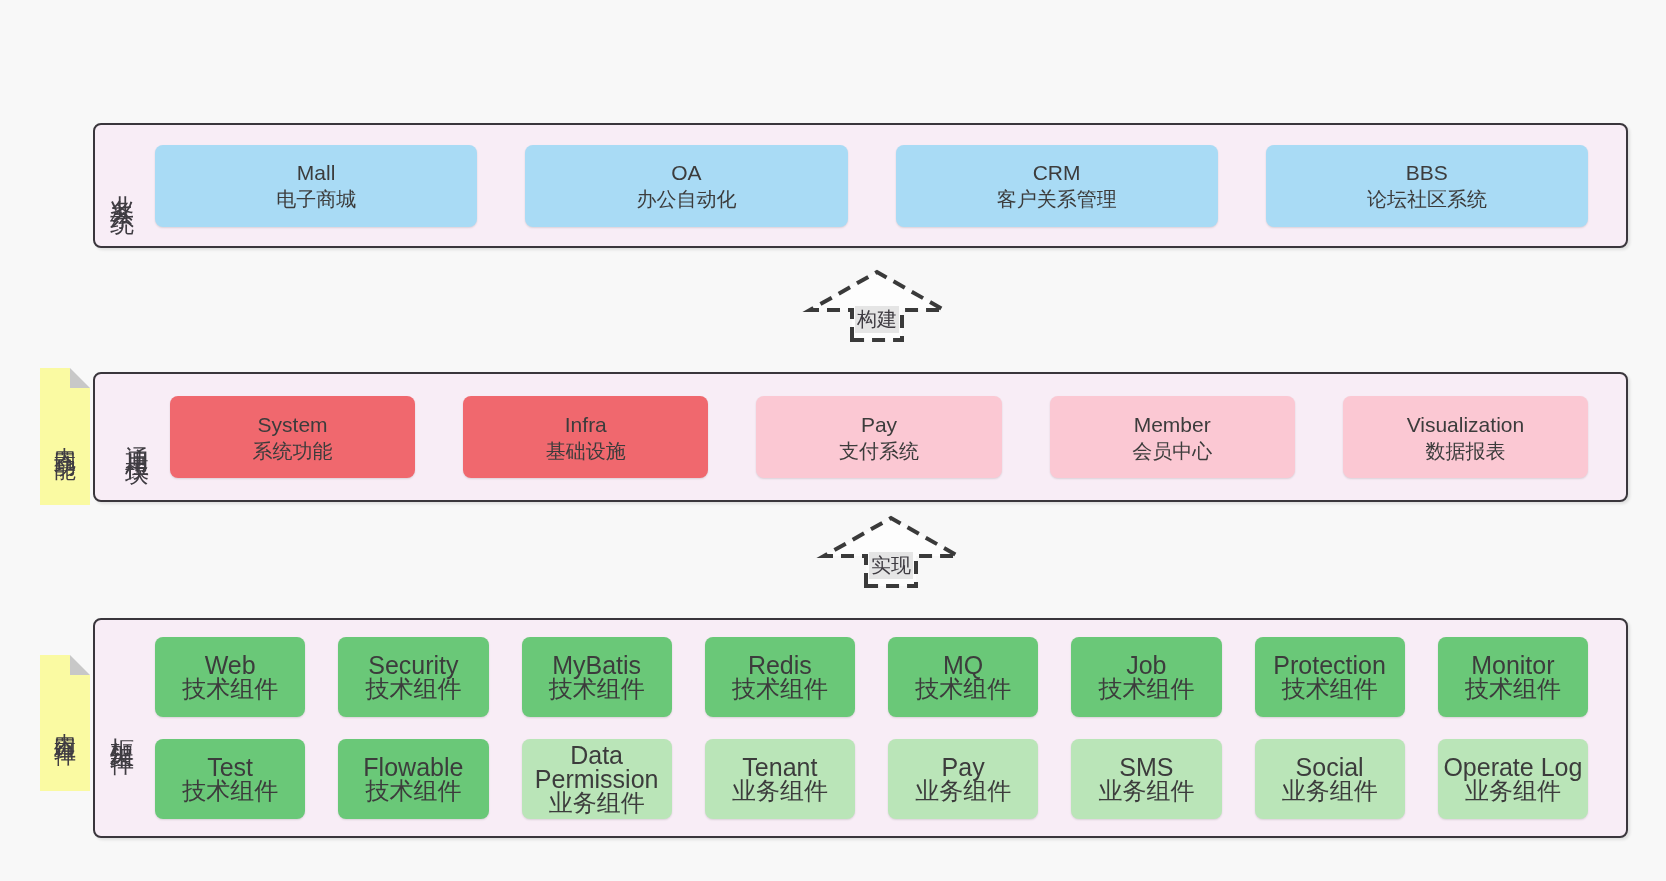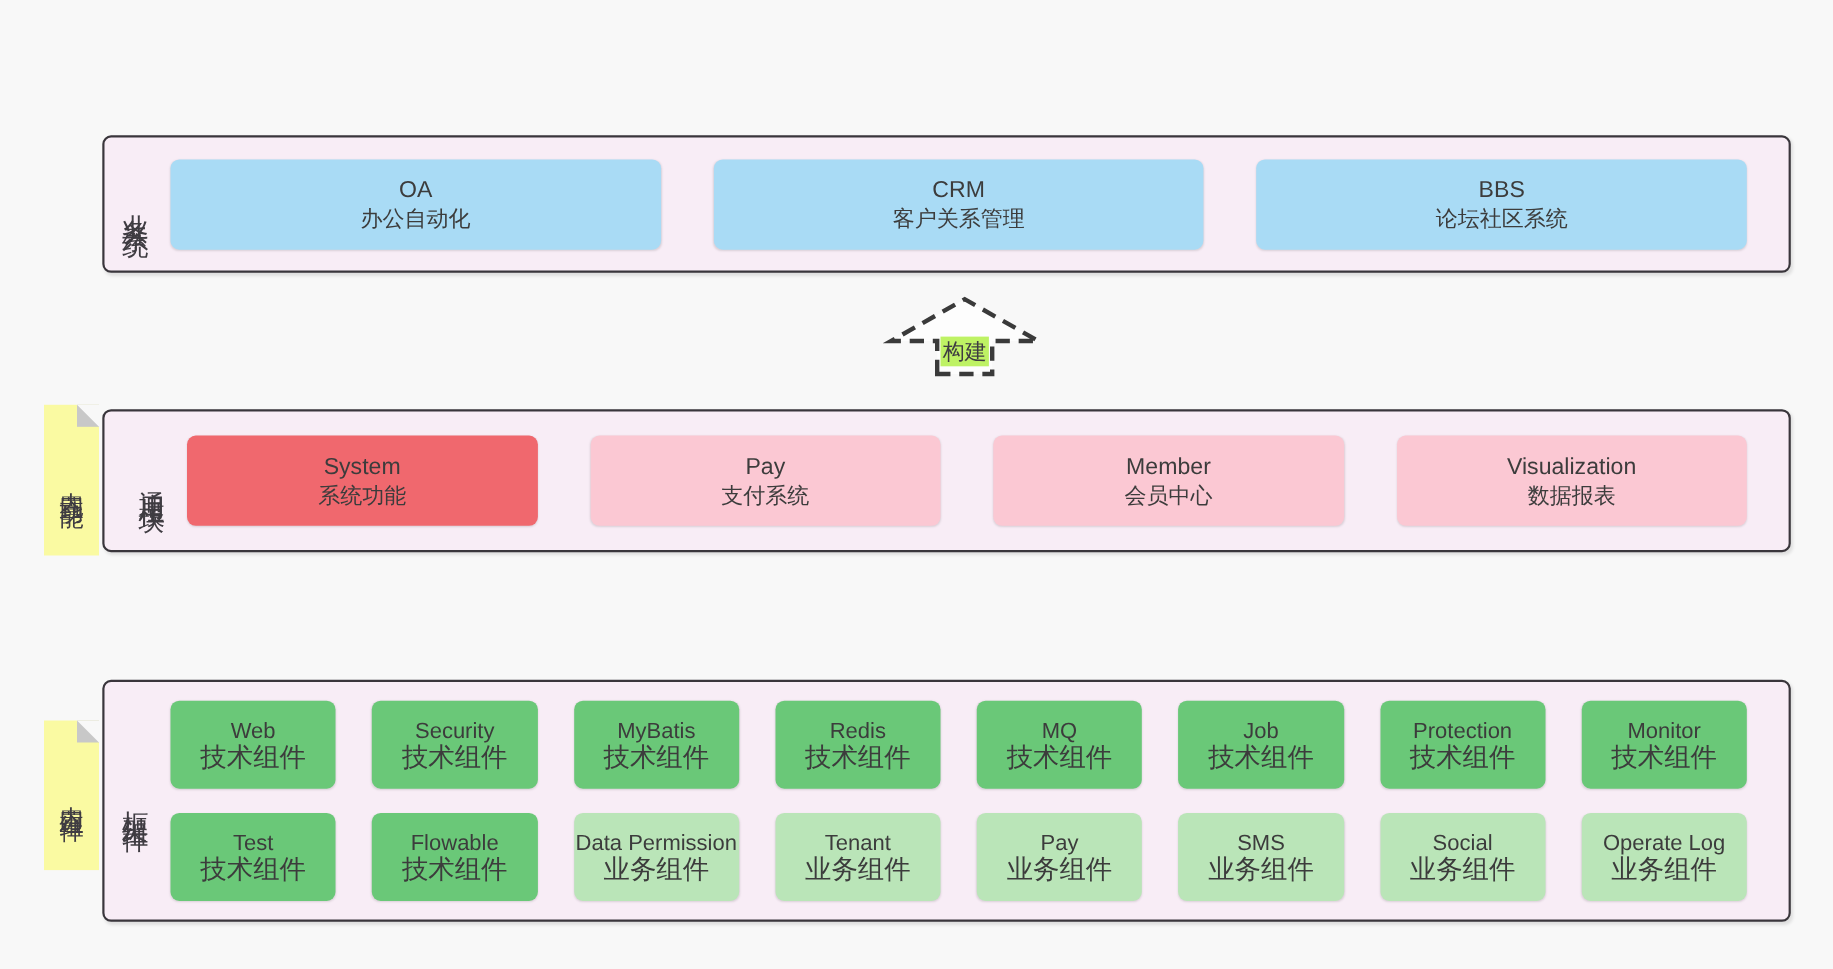--- a/index.html
+++ b/index.html
@@ -33,21 +33,21 @@
   .box-row { display:flex; gap:48px; }
   .box-row.cols-8 { gap:33px; }
   .box {
     flex:1; height:82px; border-radius:8px;
     display:flex; flex-direction:column; align-items:center; justify-content:center;
     text-align:center; box-shadow:0 1px 2px rgba(0,0,0,0.12);
   }
   .cols-8 .box { height:80px; }
   .box-name { font-size:21px; line-height:27px; }
   .box-desc { font-size:20px; line-height:26px; }
-  .cols-8 .box-name { font-size:20px; line-height:24px; }
+  .cols-8 .box-name { font-size:25px; line-height:24px; }
   .cols-8 .box-desc { font-size:24px; line-height:24px; }
   .v-blue  { background:var(--blue,#a9dbf5); }
   .v-red   { background:var(--red,#f0686e); }
   .v-pink  { background:var(--pink,#fbc8d3); }
   .v-green { background:var(--green,#6ac878); }
   .v-light { background:var(--light-green,#bae5b8); }
   
   .note {
     position:absolute; left:40px; width:50px;
     background:var(--note-yellow,#fafaa2);
@@ -68,32 +68,36 @@
   .arrow { position:absolute; width:140px; height:74px; }
   #arrow-build     { left:807px; top:268px; }
   #arrow-implement { left:821px; top:514px; }
   .arrow svg { position:absolute; left:0; top:0; width:100%; height:100%; overflow:visible; }
   .arrow polygon {
     fill:#fdfdfd; stroke:var(--arrow,#3a3a3a);
     stroke-width:4; stroke-dasharray:13 8;
   }
   .arrow-label {
     position:absolute; left:50%; top:38px; transform:translateX(-50%);
-    background:#bef264; padding:0 2px; font-size:20px; white-space:nowrap; color:#3f3c42;
+    background:#e5e5e5; padding:0 2px; font-size:20px; white-space:nowrap; color:#3f3c42;
   }
 </style>
 </head>
 <body>
 
 <div class="page">
 
   <div class="panel" id="panel-business">
     <div class="panel-label">业务系统</div>
     <div class="rows">
       <div class="box-row">
+        <div class="box v-blue">
+          <div class="box-name">Mall</div>
+          <div class="box-desc">电子商城</div>
+        </div>
         <div class="box v-blue">
           <div class="box-name">OA</div>
           <div class="box-desc">办公自动化</div>
         </div>
         <div class="box v-blue">
           <div class="box-name">CRM</div>
           <div class="box-desc">客户关系管理</div>
         </div>
         <div class="box v-blue">
           <div class="box-name">BBS</div>
@@ -115,36 +119,46 @@
     <div class="note-text">内置功能</div>
   </div>
   <div class="panel" id="panel-modules">
     <div class="panel-label">通用模块</div>
     <div class="rows">
       <div class="box-row">
         <div class="box v-red">
           <div class="box-name">System</div>
           <div class="box-desc">系统功能</div>
         </div>
+        <div class="box v-red">
+          <div class="box-name">Infra</div>
+          <div class="box-desc">基础设施</div>
+        </div>
         <div class="box v-pink">
           <div class="box-name">Pay</div>
           <div class="box-desc">支付系统</div>
         </div>
         <div class="box v-pink">
           <div class="box-name">Member</div>
           <div class="box-desc">会员中心</div>
         </div>
         <div class="box v-pink">
           <div class="box-name">Visualization</div>
           <div class="box-desc">数据报表</div>
         </div>
       </div>
     </div>
   </div>
 
+  <div class="arrow" id="arrow-implement">
+    <svg viewBox="0 0 140 74">
+      <polygon points="45,72 45,42 3,42 70,4 137,42 95,42 95,72"></polygon>
+    </svg>
+    <div class="arrow-label">实现</div>
+  </div>
 
   <div class="note" id="note-components">
     <div class="note-fold"></div>
     <div class="note-text">内置组件</div>
   </div>
   <div class="panel" id="panel-components">
     <div class="panel-label">框架组件</div>
     <div class="rows">
       <div class="box-row cols-8">
         <div class="box v-green">

